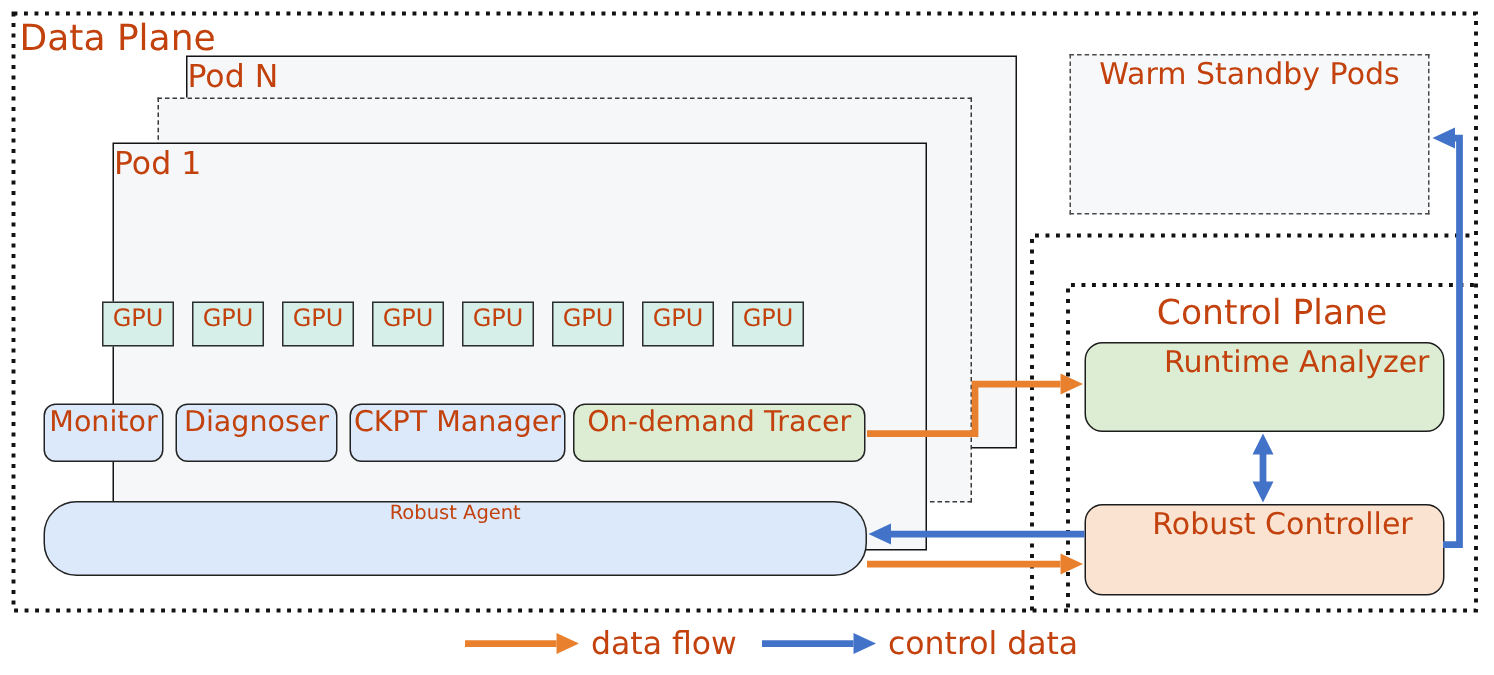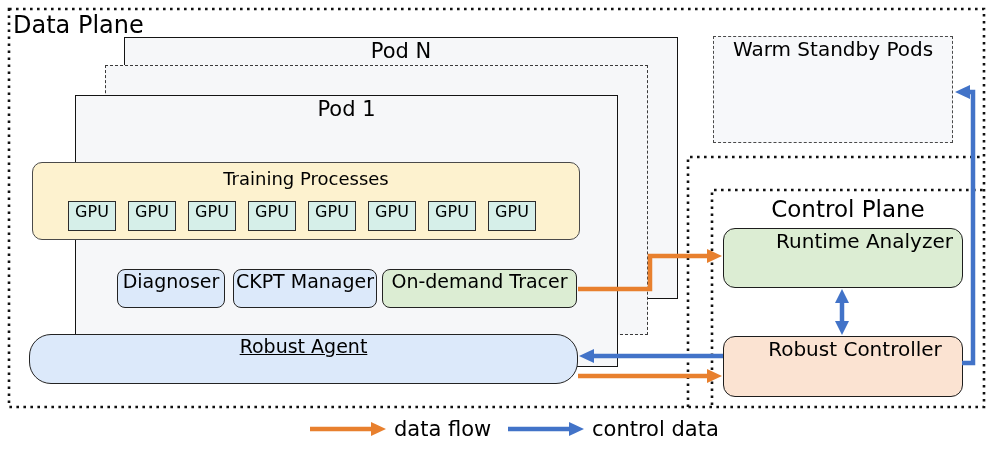--- a/index.html
+++ b/index.html
@@ -1,39 +1,39 @@
 <!DOCTYPE html>
 <html><head>
 <meta charset="utf-8">
 <style>
   html,body{margin:0;padding:0;background:#ffffff;}
   #stage{
     position:relative;width:996px;height:450px;background:#ffffff;
-    font-family:"DejaVu Sans","Liberation Sans",sans-serif;color:#000000;
+    font-family:"DejaVu Sans","Liberation Sans",sans-serif;color:#c2410c;
     overflow:hidden;
   }
   .abs{position:absolute;box-sizing:border-box;}
   .center{display:flex;align-items:flex-start;justify-content:center;text-align:center;}
   svg.layer{position:absolute;left:0;top:0;width:996px;height:450px;pointer-events:none;}
   #borders-layer{z-index:0;}
   #arrows-layer{z-index:30;}
 
   .plane-label{font-size:24px;line-height:1.1;white-space:nowrap;}
   .pod{background:#f6f7f9;border:1.4px solid #141414;}
   .pod-dashed{background:#f6f7f9;border:1.3px dashed #3a3a3a;}
-  .pod-title{position:absolute;top:1px;left:0;width:100%;text-align:center;
+  .pod-title{position:absolute;top:1px;left:0;width:100%;
     font-size:21px;white-space:nowrap;}
   .training{background:#fdf2cf;border:1.5px solid #4a4a4a;border-radius:10px;z-index:6;}
   .training-title{position:absolute;top:5px;left:0;width:100%;text-align:center;font-size:18px;}
   .gpu{background:#d6efe9;border:1.3px solid #2c2c2c;font-size:16px;z-index:7;}
   .module{background:#dce9fa;border:1.4px solid #232323;border-radius:8px;
     font-size:19px;white-space:nowrap;z-index:6;}
   .module.green{background:#dcedd3;}
   .agent{background:#dce9fa;border:1.4px solid #232323;border-radius:22px;
-    font-size:19px;z-index:6;text-decoration:underline;}
+    font-size:13px;z-index:6;}
   .warm{background:#f7f8fa;border:1.3px dashed #4a4a4a;font-size:20px;z-index:2;}
   .cp-label{font-size:23px;white-space:nowrap;z-index:2;text-align:center;}
   .cbox{border:1.5px solid #1d1d1d;border-radius:12px;font-size:20px;z-index:6;white-space:nowrap;}
   .analyzer{background:#dcedd3;}
   .controller{background:#fbe3d2;padding-left:24px;}
   .legend-text{font-size:21px;white-space:nowrap;z-index:6;}
   .z1{z-index:1;} .z2{z-index:2;} .z3{z-index:3;} .z4{z-index:4;}
 </style>
 </head>
 <body>
@@ -54,32 +54,30 @@
   </div>
 
   <div class="abs pod z1" style="left:124px;top:37px;width:554px;height:262px;">
     <div class="pod-title">Pod N</div>
   </div>
   <div class="abs pod-dashed z2" style="left:105px;top:65px;width:543px;height:270px;"></div>
   <div class="abs pod z3" style="left:75px;top:95px;width:543px;height:272px;">
     <div class="pod-title">Pod 1</div>
   </div>
 
-  <div class="abs training" style="left:32px;top:162px;width:548px;height:78px;">
-    <div class="training-title">Training Processes</div>
-  </div>
   <div class="abs gpu center" style="left:68px;top:201px;width:48px;height:30px;">GPU</div>
   <div class="abs gpu center" style="left:128px;top:201px;width:48px;height:30px;">GPU</div>
   <div class="abs gpu center" style="left:188px;top:201px;width:48px;height:30px;">GPU</div>
   <div class="abs gpu center" style="left:248px;top:201px;width:48px;height:30px;">GPU</div>
   <div class="abs gpu center" style="left:308px;top:201px;width:48px;height:30px;">GPU</div>
   <div class="abs gpu center" style="left:368px;top:201px;width:48px;height:30px;">GPU</div>
   <div class="abs gpu center" style="left:428px;top:201px;width:48px;height:30px;">GPU</div>
   <div class="abs gpu center" style="left:488px;top:201px;width:48px;height:30px;">GPU</div>
 
+  <div class="abs module center" style="left:29px;top:269px;width:80px;height:39px;">Monitor</div>
   <div class="abs module center" style="left:117px;top:269px;width:108px;height:39px;">Diagnoser</div>
   <div class="abs module center" style="left:233px;top:269px;width:144px;height:39px;">CKPT Manager</div>
   <div class="abs module green center" style="left:382px;top:269px;width:195px;height:39px;">On-demand Tracer</div>
 
   <div class="abs agent center" style="left:29px;top:334px;width:549px;height:50px;">Robust Agent</div>
 
   <div class="abs cbox analyzer center" style="left:723px;top:228px;width:240px;height:60px;padding-left:43px;">Runtime Analyzer</div>
   <div class="abs cbox controller center" style="left:723px;top:336px;width:240px;height:61px;">Robust Controller</div>
 
   <svg class="layer" id="arrows-layer">

